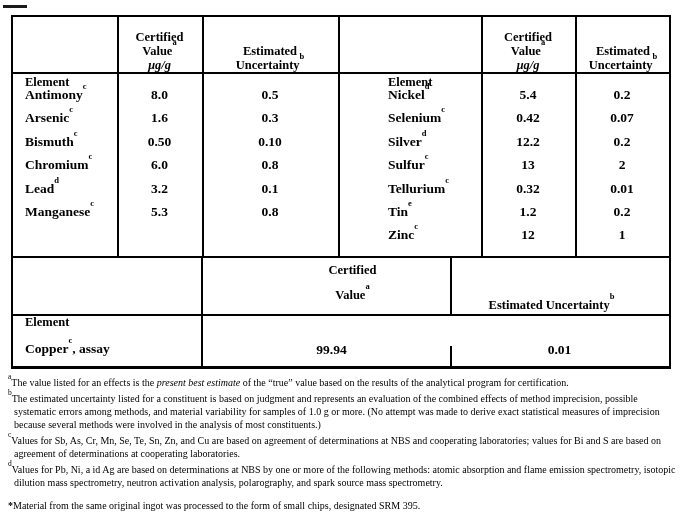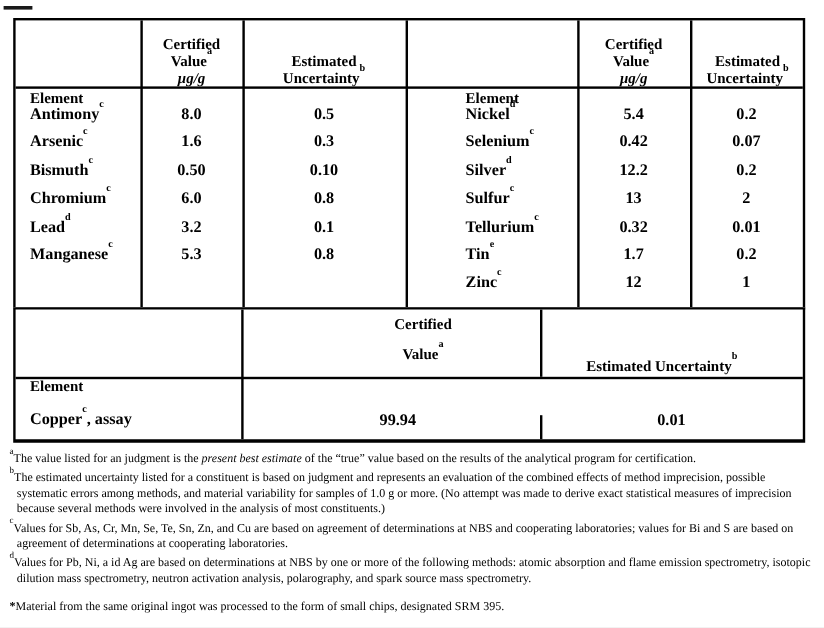--- a/index.html
+++ b/index.html
@@ -143,21 +143,21 @@
       <div class="cv">3.2</div>
       <div class="cv">0.1</div>
       <div class="cer"><span>Tellurium</span><sup>c</sup></div>
       <div class="cv">0.32</div>
       <div class="cv">0.01</div>
 
       <div class="ce"><span>Manganese</span><sup>c</sup></div>
       <div class="cv">5.3</div>
       <div class="cv">0.8</div>
       <div class="cer"><span>Tin</span><sup>e</sup></div>
-      <div class="cv">1.7</div>
+      <div class="cv">1.2</div>
       <div class="cv">0.2</div>
 
       <div class="ce"></div>
       <div class="cv"></div>
       <div class="cv"></div>
       <div class="cer"><span>Zinc</span><sup>c</sup></div>
       <div class="cv">12</div>
       <div class="cv">1</div>
     </div>
   </div>
@@ -180,19 +180,19 @@
     </div>
 
     <div class="t2cell copper">
       <span>Copper</span><sup>c</sup><span>, assay</span>
     </div>
     <div class="t2cell val2">99.94</div>
     <div class="t2cell unc2">0.01</div>
   </div>
 
   <div class="fns">
-    <p class="fn"><sup class="fnm">a</sup><span>The value listed for an judgment is the </span><i>present best estimate</i><span> of the “true” value based on the results of the analytical program for certification.</span></p>
+    <p class="fn"><sup class="fnm">a</sup><span>The value listed for an effects is the </span><i>present best estimate</i><span> of the “true” value based on the results of the analytical program for certification.</span></p>
     <p class="fn"><sup class="fnm">b</sup><span>The estimated uncertainty listed for a constituent is based on judgment and represents an evaluation of the combined effects of method imprecision, possible systematic errors among methods, and material variability for samples of 1.0 g or more.  (No attempt was made to derive exact statistical measures of imprecision because several methods were involved in the analysis of most constituents.)</span></p>
     <p class="fn"><sup class="fnm">c</sup><span>Values for Sb, As, Cr, Mn, Se, Te, Sn, Zn, and Cu are based on agreement of determinations at NBS and cooperating laboratories; values for Bi and S are based on agreement of determinations at cooperating laboratories.</span></p>
     <p class="fn"><sup class="fnm">d</sup><span>Values for Pb, Ni, a id Ag are based on determinations at NBS by one or more of the following methods:  atomic absorption and flame emission spectrometry, isotopic dilution mass spectrometry, neutron activation analysis, polarography, and spark source mass spectrometry.</span></p>
     <p class="fn fn-last"><span class="fnm-star">*</span><span>Material from the same original ingot was processed to the form of small chips, designated SRM 395.</span></p>
   </div>
 </div>
 
 </body></html>

